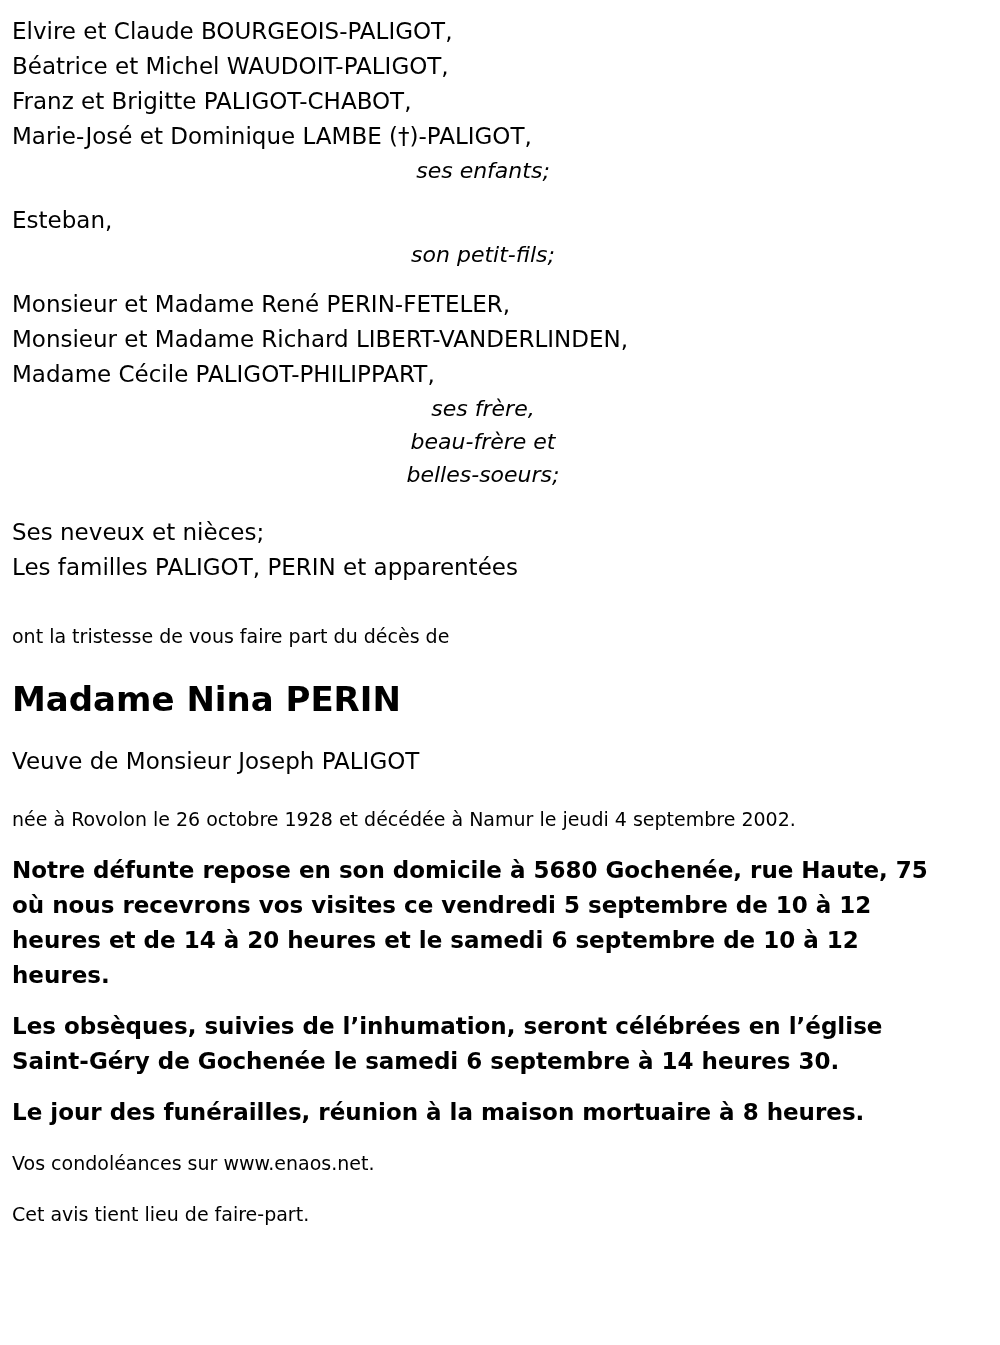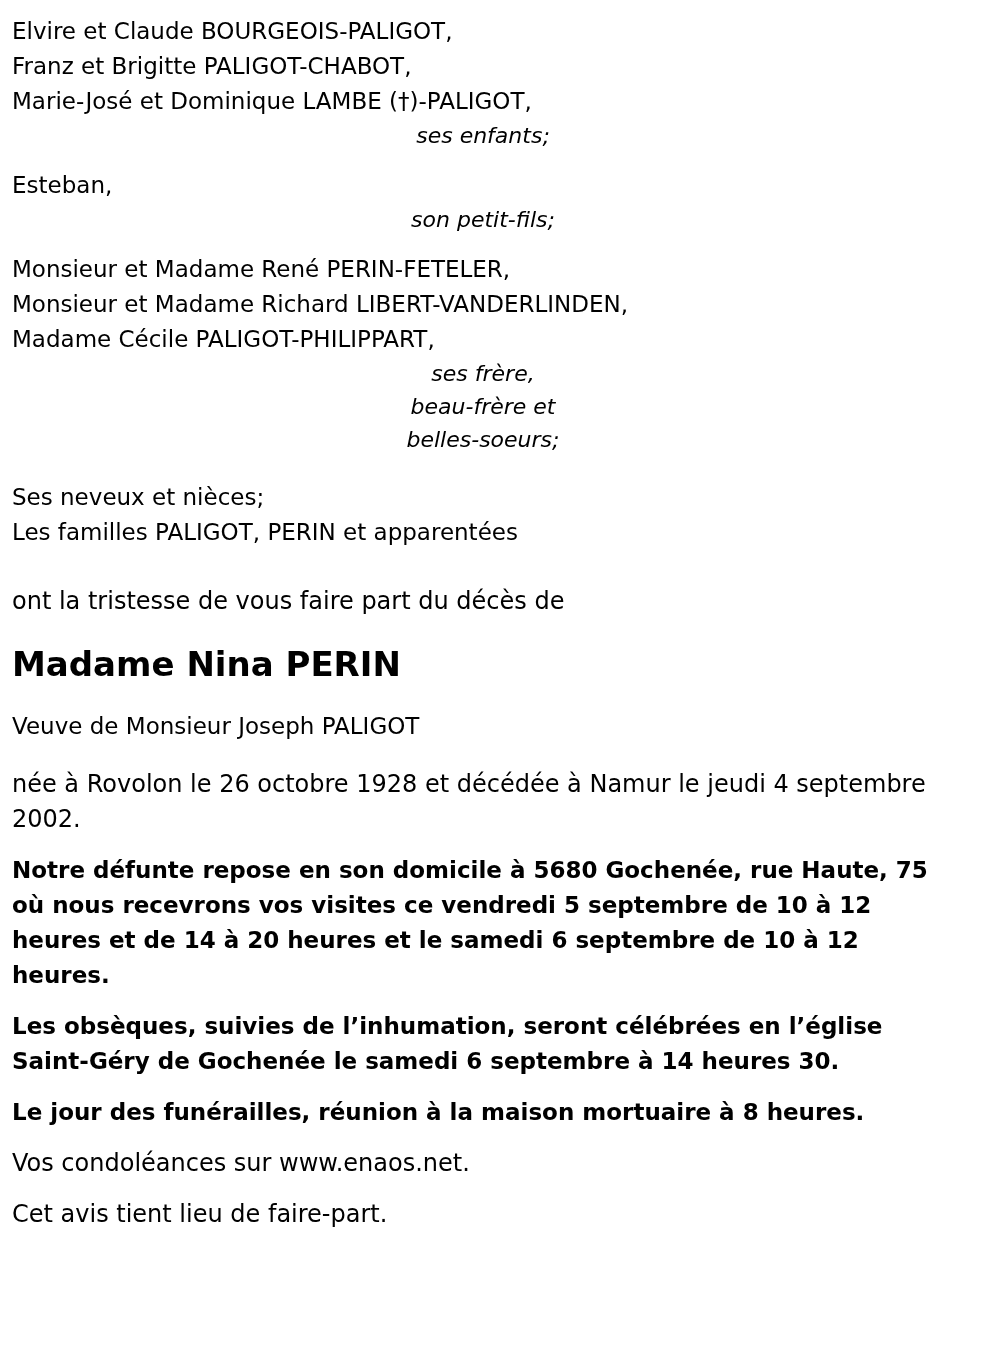--- a/index.html
+++ b/index.html
@@ -46,41 +46,42 @@
     line-height: 42px;
     margin: 0;
   }
 
   .subtitle {
     font-size: 23px;
     line-height: 34px;
   }
 
   .para {
-    font-size: 24px;
+    font-size: 19px;
     line-height: 35px;
   }
 
   .para-bold {
     font-size: 23px;
     line-height: 35px;
     font-weight: bold;
   }
 
   .spacer-2 { height: 16px; }
   .spacer-3 { height: 24px; }
   .spacer-4 { height: 34px; }
 </style>
 </head>
 <body>
 
 <div class="page">
 
   <div class="names-block">
     <div class="line">Elvire et Claude BOURGEOIS-PALIGOT,</div>
+    <div class="line">Béatrice et Michel WAUDOIT-PALIGOT,</div>
     <div class="line">Franz et Brigitte PALIGOT-CHABOT,</div>
     <div class="line">Marie-José et Dominique LAMBE (†)-PALIGOT,</div>
   </div>
 
   <div class="rel-label">ses enfants;</div>
 
   <div class="spacer-2"></div>
 
   <div class="names-block">
     <div class="line">Esteban,</div>

